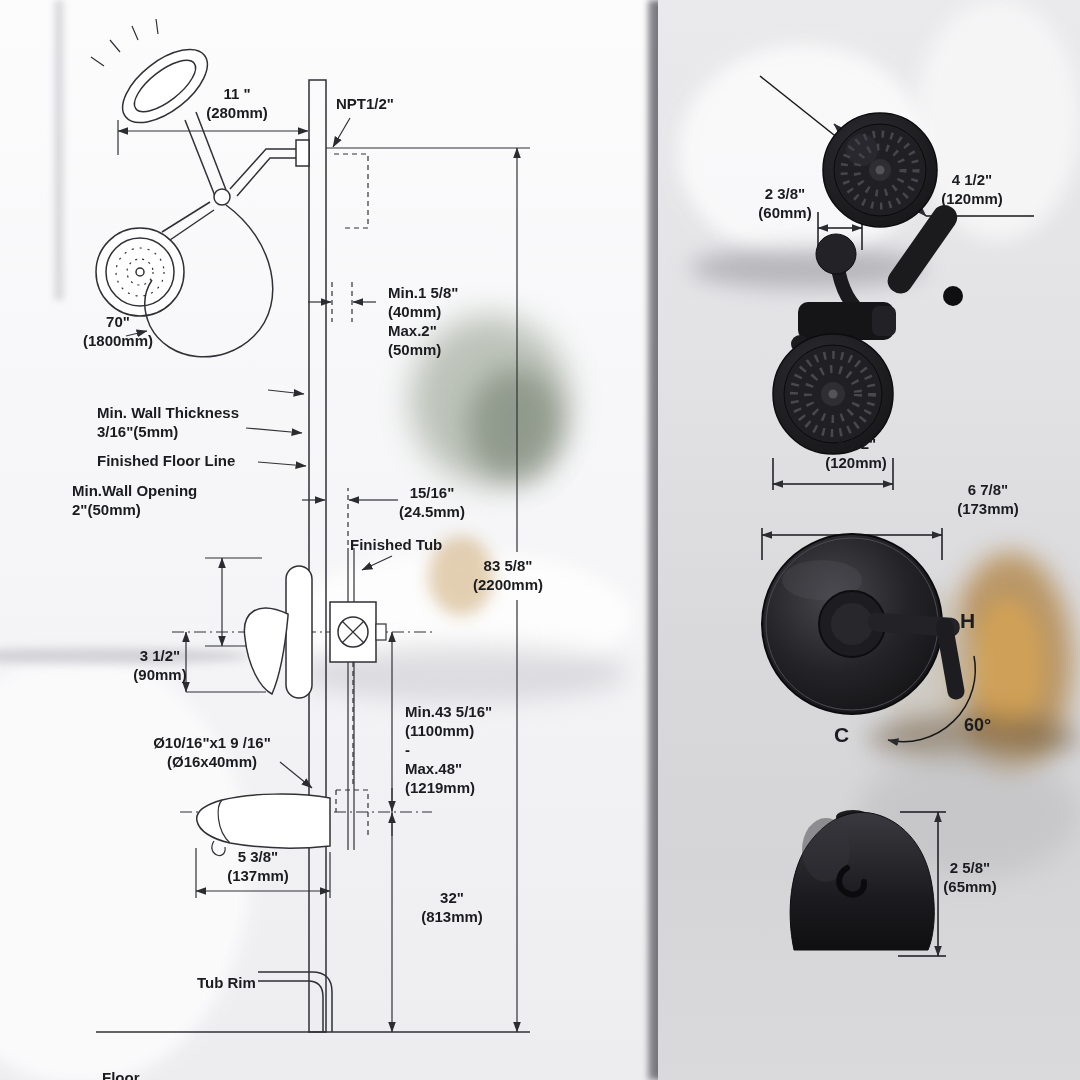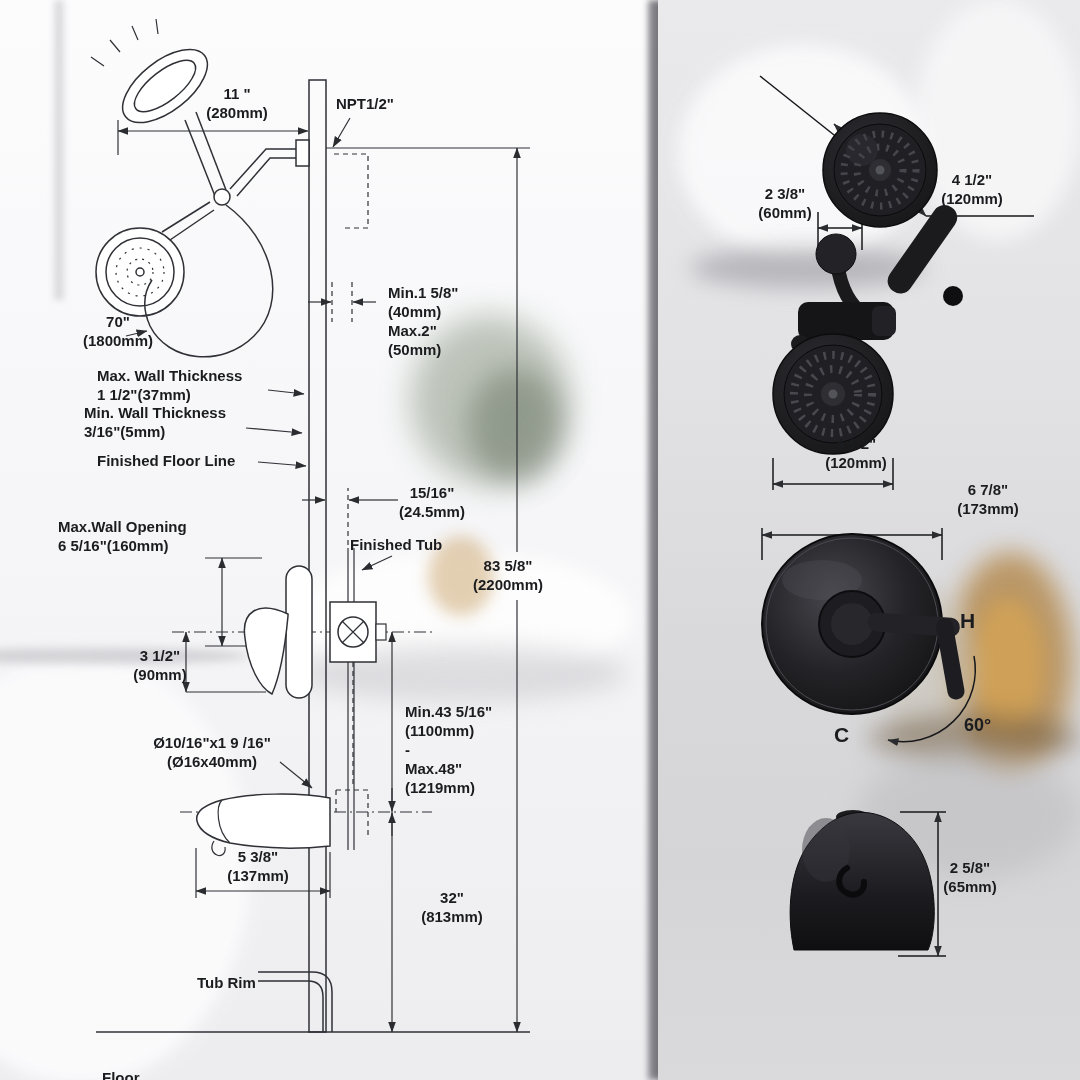--- a/index.html
+++ b/index.html
@@ -269,27 +269,25 @@
   <div id="label-layer">
     <div class="lbl c" style="left:237px;top:84px">11 "
 (280mm)</div>
     <div class="lbl" style="left:336px;top:94px">NPT1/2"</div>
     <div class="lbl c" style="left:118px;top:312px">70"
 (1800mm)</div>
     <div class="lbl" style="left:388px;top:283px">Min.1 5/8"
 (40mm)
 Max.2"
 (50mm)</div>
-    <div class="lbl" style="left:97px;top:366px">Max. Wall Thickness
-1 1/2"(37mm)</div>
-    <div class="lbl" style="left:84px;top:403px">Min. Wall Thickness
+    <div class="lbl" style="left:97px;top:403px">Min. Wall Thickness
 3/16"(5mm)</div>
     <div class="lbl" style="left:97px;top:451px">Finished Floor Line</div>
-    <div class="lbl" style="left:58px;top:517px">Max.Wall Opening
-6 5/16"(160mm)</div>
+    <div class="lbl" style="left:72px;top:481px">Min.Wall Opening
+2"(50mm)</div>
     <div class="lbl" style="left:350px;top:535px">Finished Tub</div>
     <div class="lbl c" style="left:432px;top:483px">15/16"
 (24.5mm)</div>
     <div class="lbl c" style="left:508px;top:556px">83 5/8"
 (2200mm)</div>
     <div class="lbl c" style="left:160px;top:646px">3 1/2"
 (90mm)</div>
     <div class="lbl" style="left:405px;top:702px">Min.43 5/16"
 (1100mm)
 -

